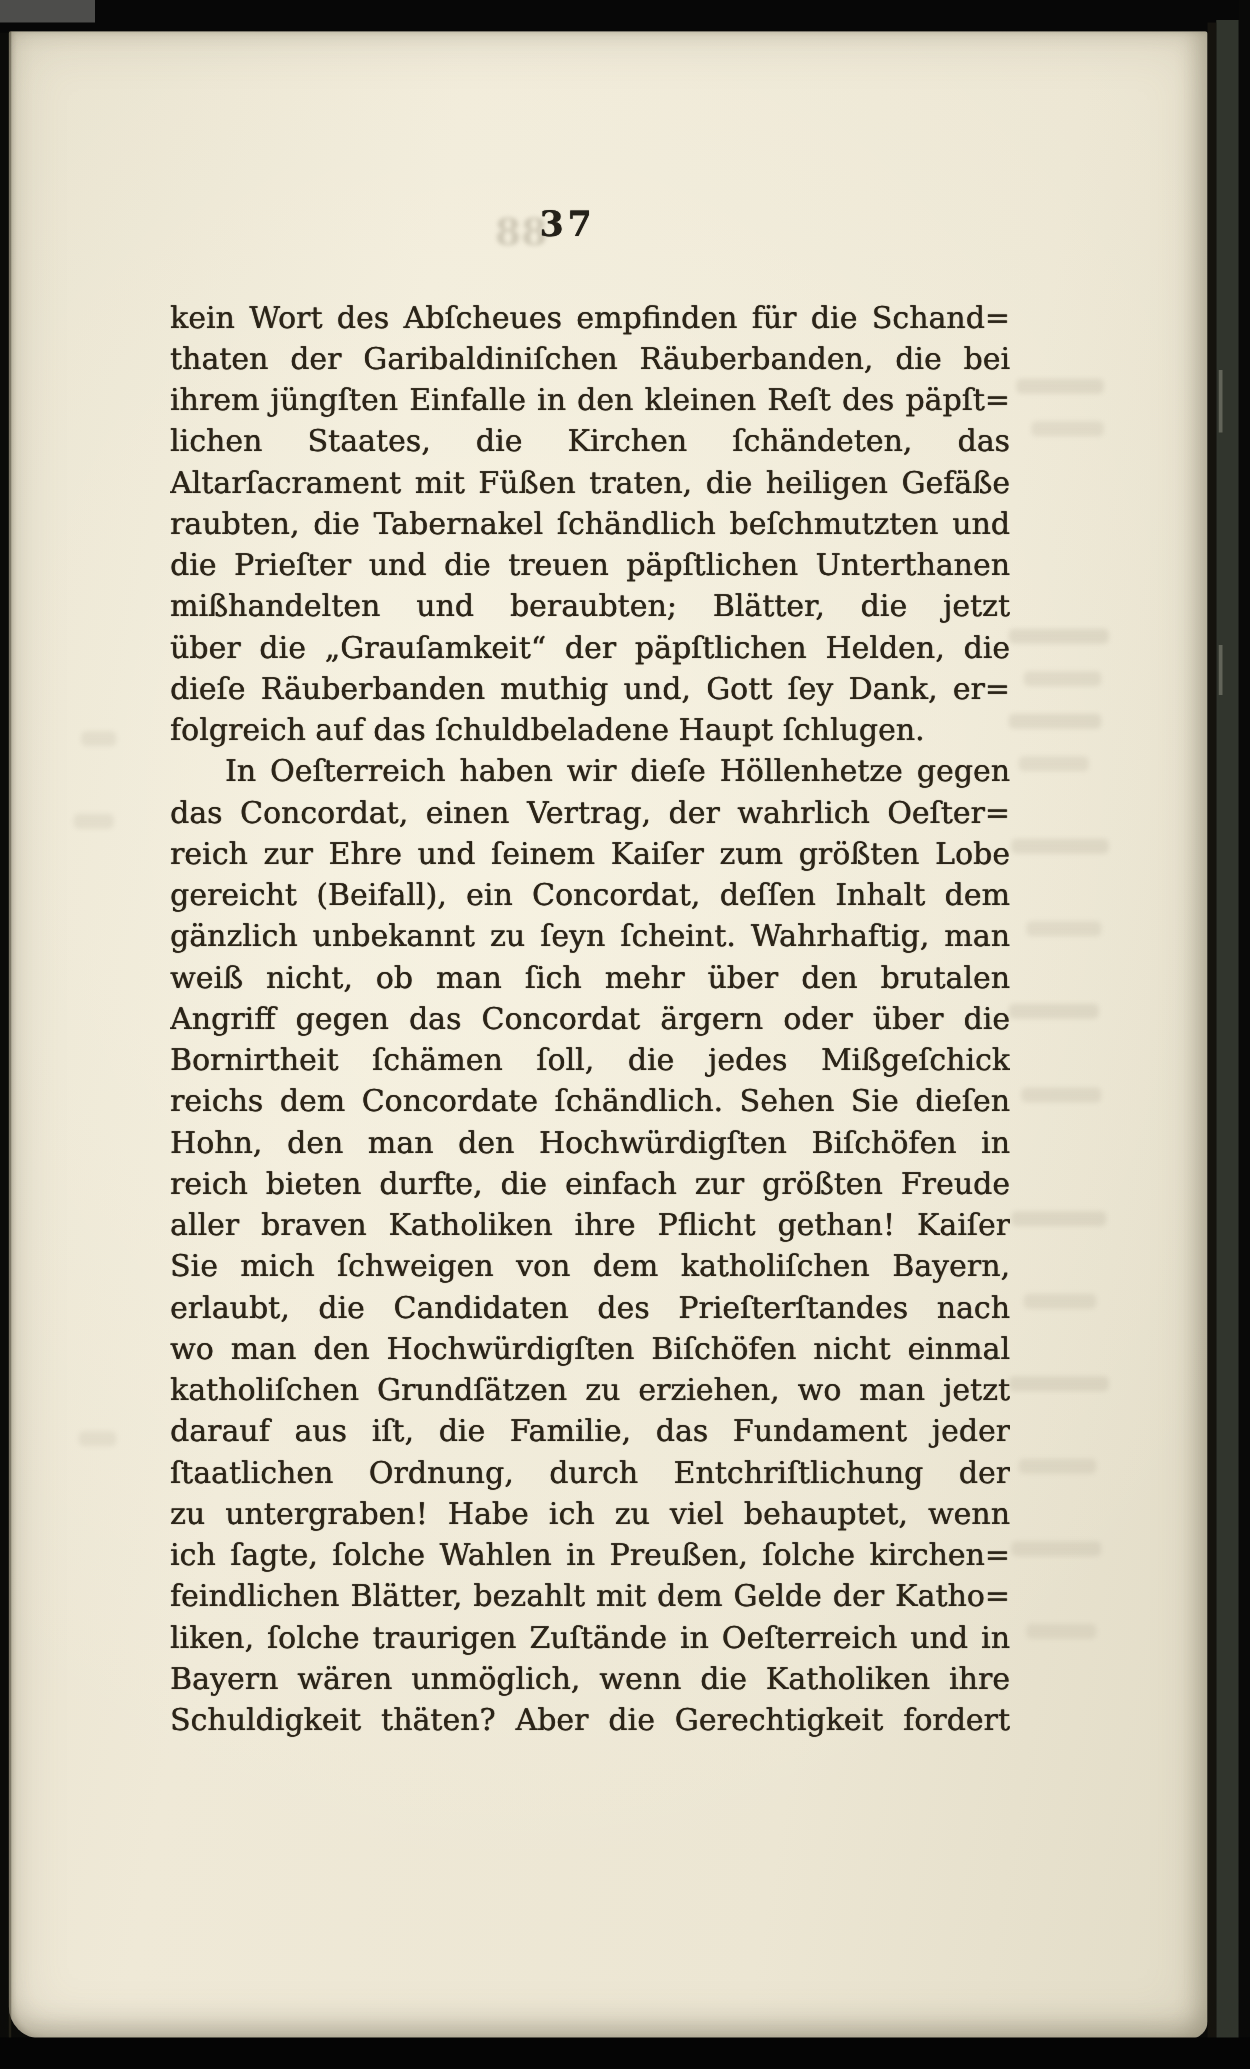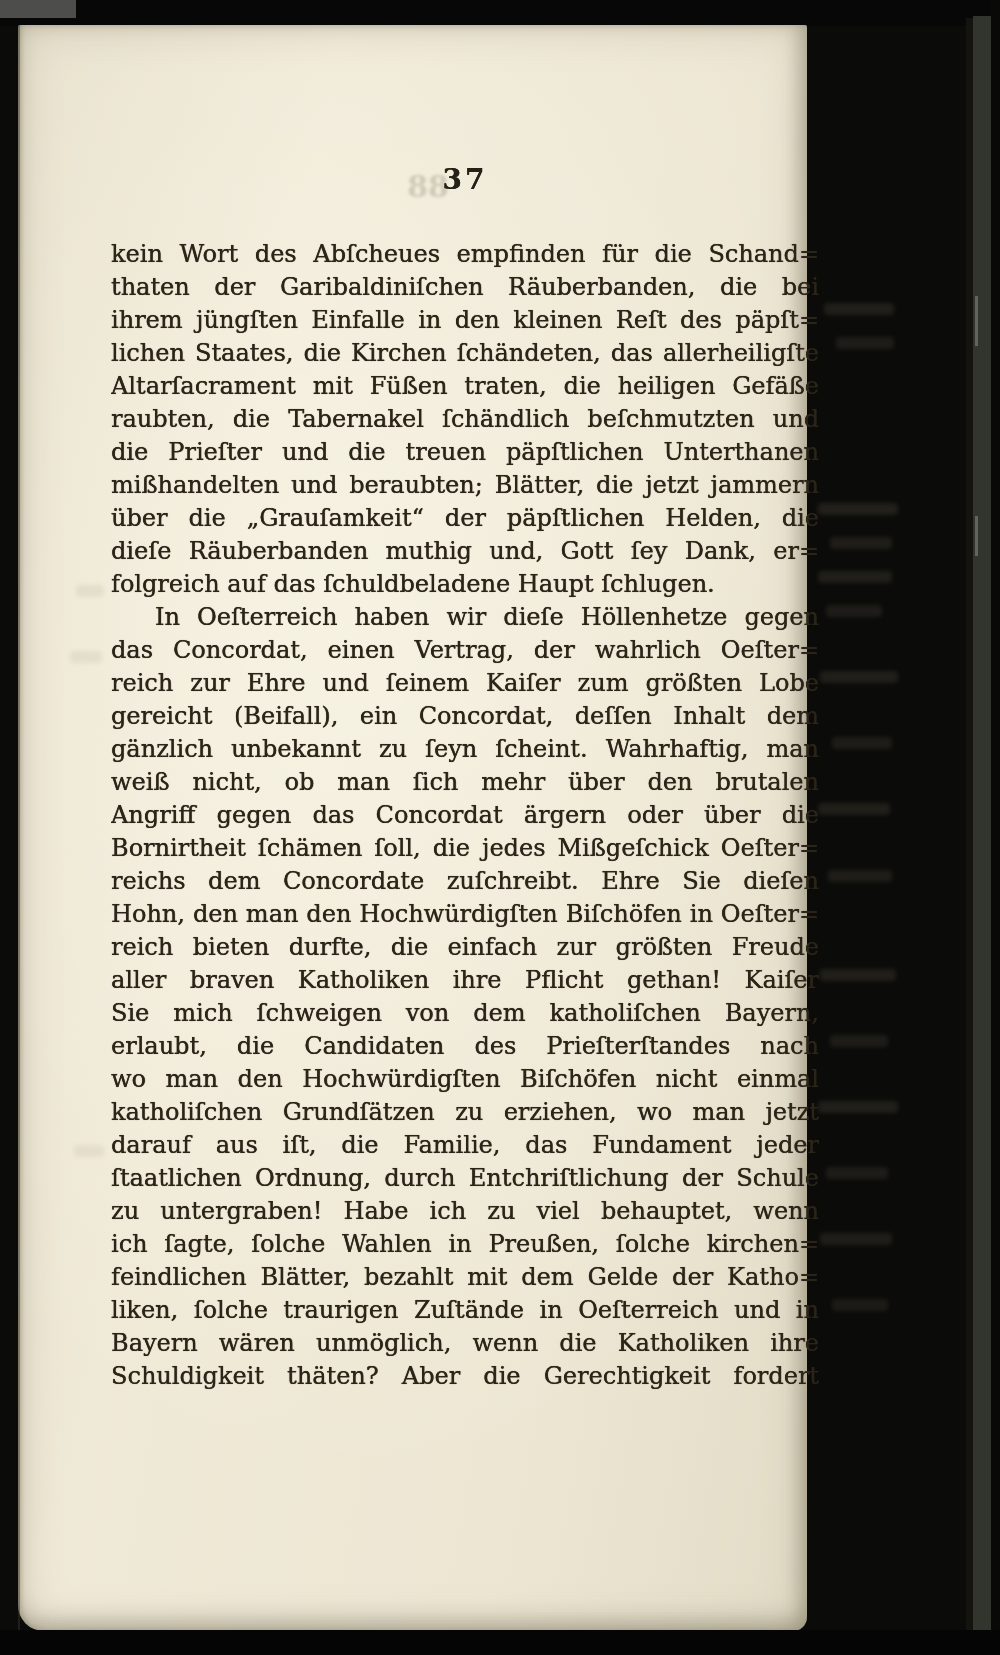--- a/index.html
+++ b/index.html
@@ -14,21 +14,21 @@
   
   .bottom-bar{position:absolute;left:0;top:1630px;width:1000px;height:25px;background:#050505;}
   
   .edge-line{position:absolute;left:966px;top:18px;width:7px;height:1620px;background:#15130e;}
   .edge-mid{position:absolute;left:973px;top:16px;width:18px;height:1624px;background:#31352d;}
   .edge-mid .glint{position:absolute;left:2px;width:3px;background:#8a8a7e;opacity:.55;}
   .edge-black{position:absolute;left:991px;top:0;width:9px;height:1655px;background:#090908;}
 
   
   .paper{
-    position:absolute;left:18px;top:25px;width:789px;height:1606px;
+    position:absolute;left:7px;top:25px;width:959px;height:1606px;
     background:
       radial-gradient(120% 90% at 42% 38%, rgba(255,252,238,.5), rgba(255,252,238,0) 60%),
       linear-gradient(100deg,#e7e1cd 0%, #efe9d7 30%, #ece6d3 70%, #e2dcc7 100%);
     border-radius:2px 2px 14px 26px;
     box-shadow:
       inset 0 0 46px rgba(112,102,76,.22),
       inset -10px 0 16px rgba(95,90,70,.22),
       inset 0 -12px 18px rgba(95,90,70,.25),
       inset 3px 0 4px rgba(80,75,60,.25);
   }
@@ -50,21 +50,21 @@
     position:absolute;left:calc(50% - 58px);top:6px;font-size:30px;font-weight:bold;
     color:#8f8773;opacity:.35;filter:blur(1.6px);transform:scaleX(-1);
   }
 
   .text-block{
     position:absolute;left:93px;top:213px;width:708px;
     font-size:24px;color:#2b2418;
     text-shadow:0 0 .7px rgba(43,36,24,.85), .35px 0 0 rgba(43,36,24,.45);
   }
   .tline{
-    height:33px;line-height:33px;overflow:hidden;white-space:nowrap;
+    height:33px;line-height:33px;overflow:hidden;white-space:nowrap;margin-left:36px;
   }
   .tline.j{white-space:normal;text-align:justify;text-align-last:justify;}
   .tline.j::after{content:"";display:inline-block;width:100%;height:0;}
   .tline.indent{padding-left:44px;}
   .tline.para-end{text-align:left;}
 
   
   .smudge{position:absolute;background:#8f8672;border-radius:4px;filter:blur(2.2px);}
 </style>
 </head>
@@ -122,21 +122,21 @@
       <div class="tline j">dieſe Räuberbanden muthig und, Gott ſey Dank, er=</div>
       <div class="tline para-end">folgreich auf das ſchuldbeladene Haupt ſchlugen.</div>
       <div class="tline j indent">In Oeſterreich haben wir dieſe Höllenhetze gegen</div>
       <div class="tline j">das Concordat, einen Vertrag, der wahrlich Oeſter=</div>
       <div class="tline j">reich zur Ehre und ſeinem Kaiſer zum größten Lobe</div>
       <div class="tline j">gereicht (Beifall), ein Concordat, deſſen Inhalt dem</div>
       <div class="tline j">gänzlich unbekannt zu ſeyn ſcheint.  Wahrhaftig, man</div>
       <div class="tline j">weiß nicht, ob man ſich mehr über den brutalen</div>
       <div class="tline j">Angriff gegen das Concordat ärgern oder über die</div>
       <div class="tline j">Bornirtheit ſchämen ſoll, die jedes Mißgeſchick Oeſter=</div>
-      <div class="tline j">reichs dem Concordate zuſchreibt.  Ehre Sie dieſen</div>
+      <div class="tline j">reichs dem Concordate ſchändlich.  Sehen Sie dieſen</div>
       <div class="tline j">Hohn, den man den Hochwürdigſten Biſchöfen in Oeſter=</div>
       <div class="tline j">reich bieten durfte, die einfach zur größten Freude</div>
       <div class="tline j">aller braven Katholiken ihre Pflicht gethan!  Kaiſer</div>
       <div class="tline j">Sie mich ſchweigen von dem katholiſchen Bayern,</div>
       <div class="tline j">erlaubt, die Candidaten des Prieſterſtandes nach</div>
       <div class="tline j">wo man den Hochwürdigſten Biſchöfen nicht einmal</div>
       <div class="tline j">katholiſchen Grundſätzen zu erziehen, wo man jetzt</div>
       <div class="tline j">darauf aus iſt, die Familie, das Fundament jeder</div>
       <div class="tline j">ſtaatlichen Ordnung, durch Entchriſtlichung der Schule</div>
       <div class="tline j">zu untergraben!  Habe ich zu viel behauptet, wenn</div>

